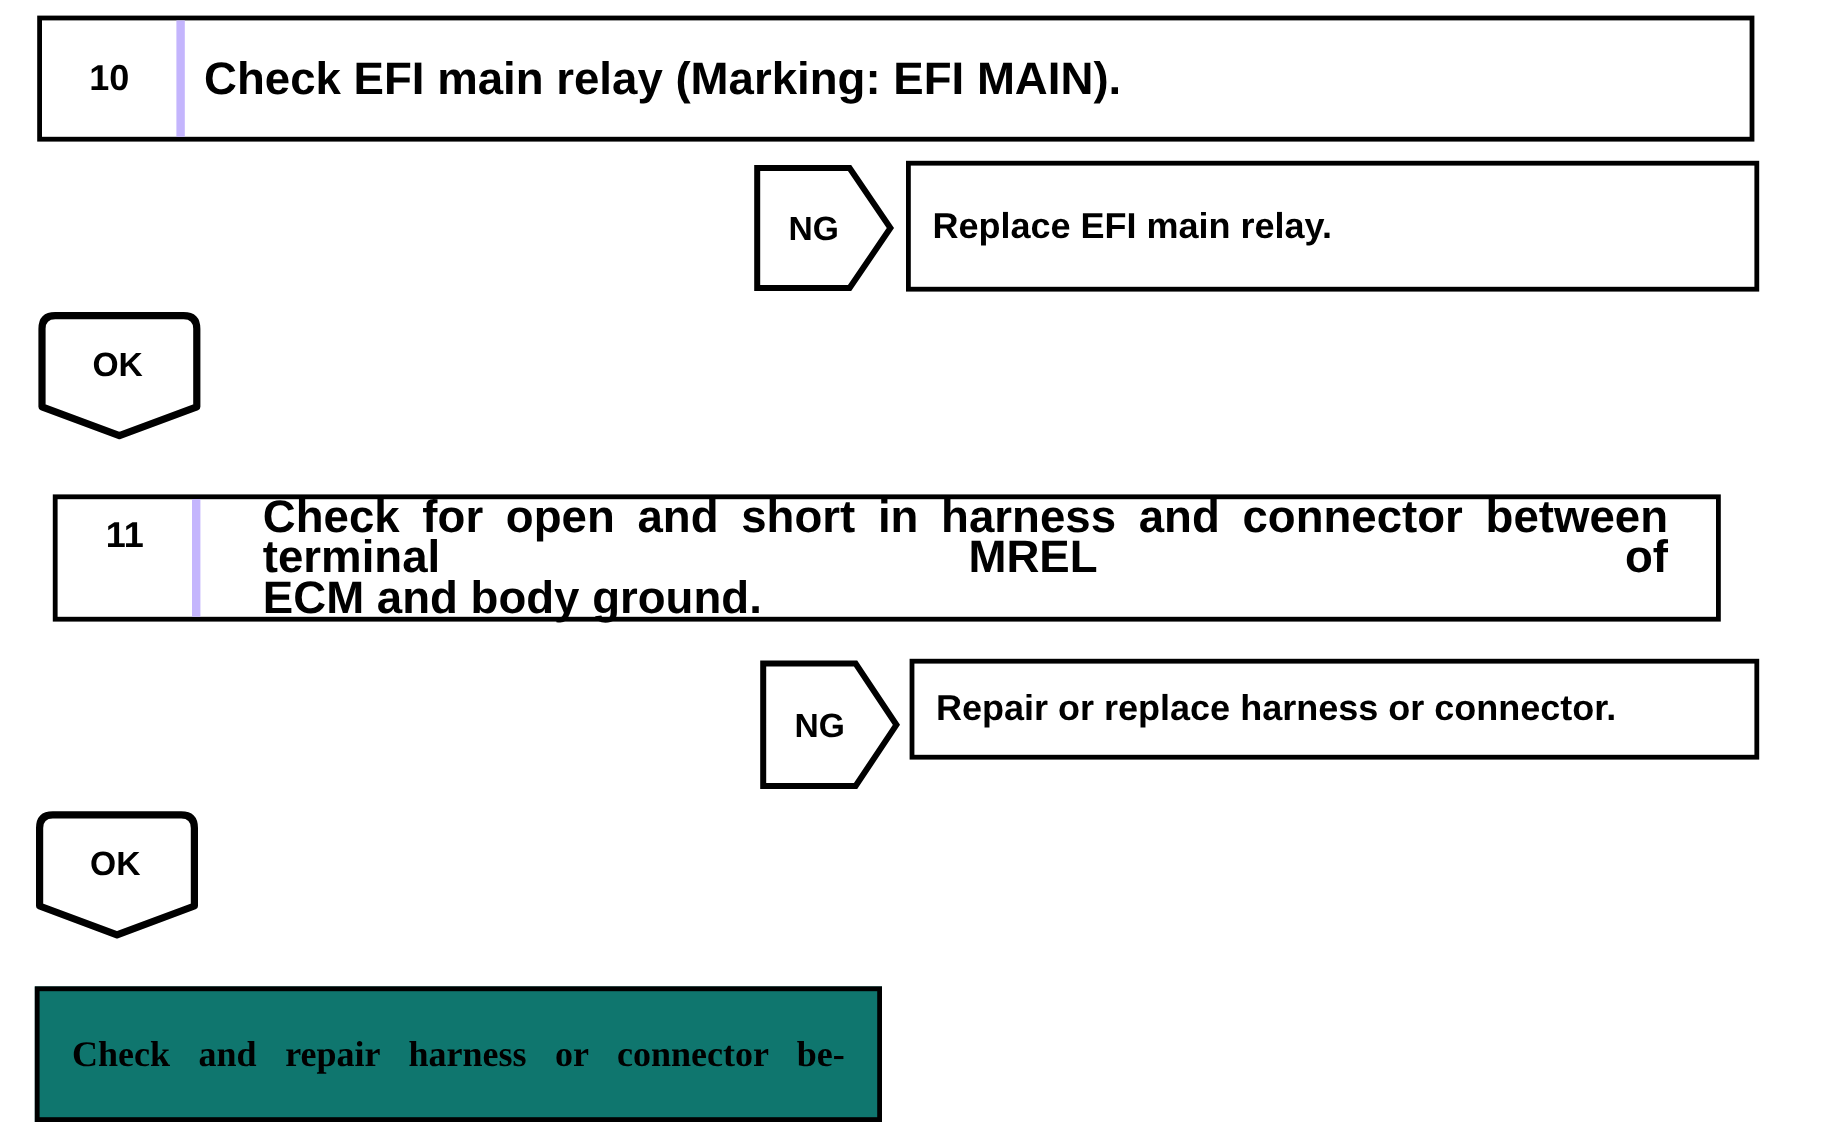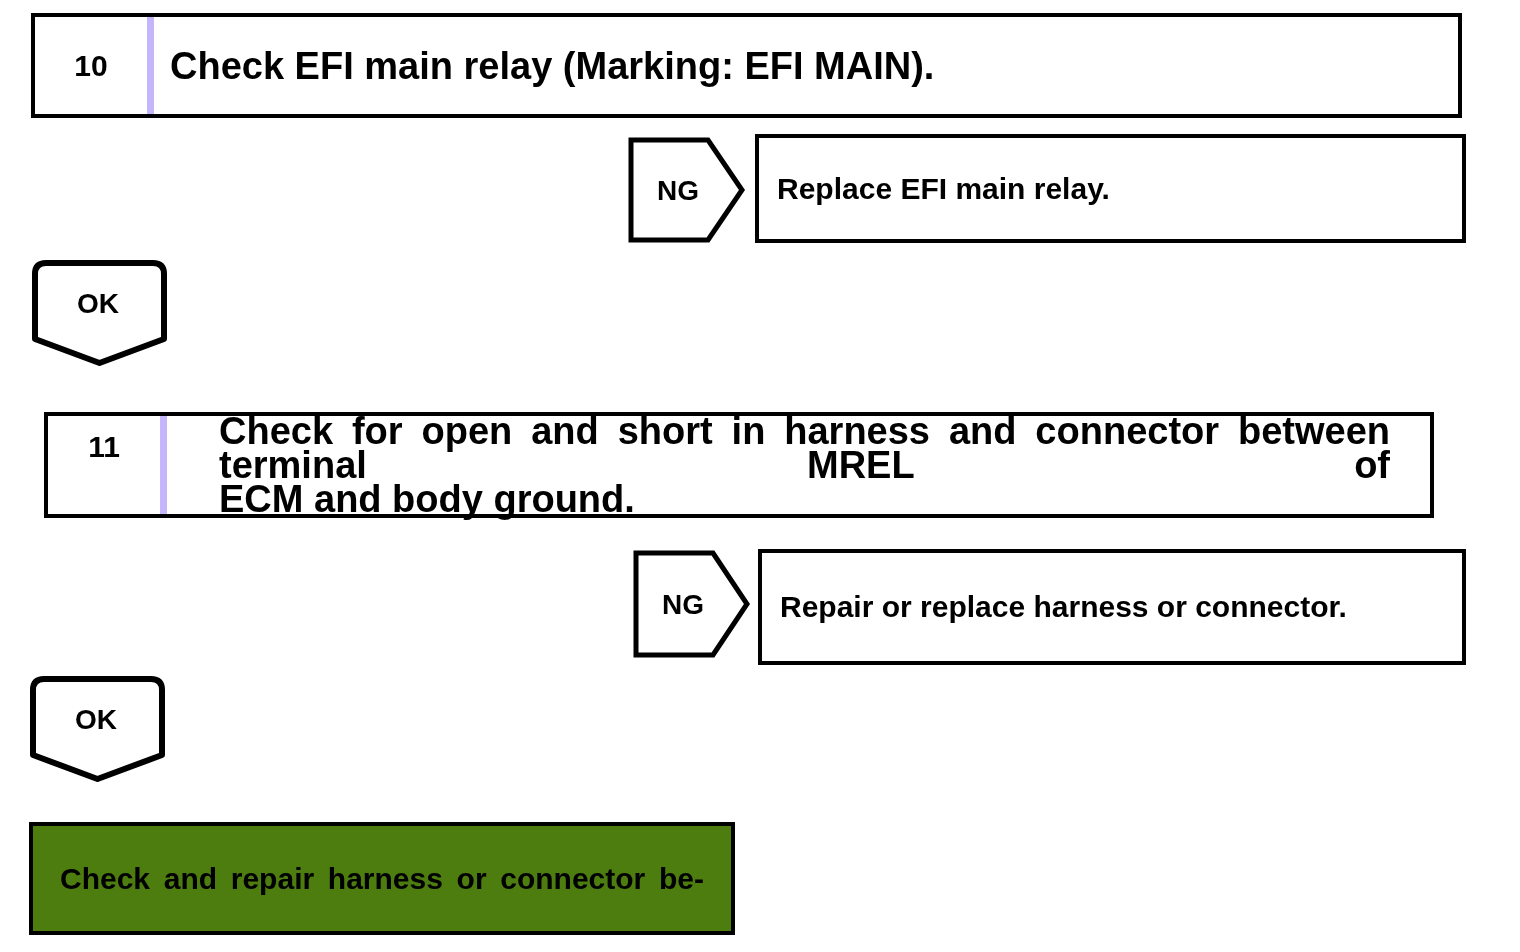--- a/index.html
+++ b/index.html
@@ -60,28 +60,29 @@
     align-items: center;
     padding-left: 18px;
     font-size: 30px;
     font-weight: 700;
     text-align: right;
   }
 
   
   .termbox {
     border: 4px solid #000;
-    background: #4d7c0f;
+    background: #0f766e;
     display: flex;
     flex-direction: column;
     justify-content: center;
     padding: 0 27px;
     font-size: 30px;
     font-weight: 700;
     line-height: 34px;
+    font-family: Liberation Serif, serif;
   }
 
   svg { display: block; overflow: visible; }
   .shape-label {
     font-family: "Liberation Sans", sans-serif;
     font-size: 28px;
     font-weight: 700;
     fill: #000;
   }
 </style>
@@ -119,21 +120,21 @@
     <div class="line justify">Check for open and short in harness and connector between terminal MREL of</div>
     <div class="line">ECM and body ground.</div>
   </div>
 </div>
 
 <svg class="abs" style="left:633px; top:550px; width:117px; height:108px;" viewBox="0 0 117 108">
   <polygon points="3,3 80,3 114,54 80,105 3,105" fill="#ffffff" stroke="#000000" stroke-width="5"></polygon>
   <text class="shape-label" x="50" y="64" text-anchor="middle">NG</text>
 </svg>
 
-<div class="abs resbox" style="left:758px; top:549px; width:708px; height:116px;">
+<div class="abs resbox" style="left:758px; top:549px; width:708px; height:84px;">
   <span>Repair or replace harness or connector.</span>
 </div>
 
 <svg class="abs" style="left:30px; top:676px; width:135px; height:107px;" viewBox="0 0 135 107">
   <path d="M 14,3 L 121,3 Q 132,3 132,14 L 132,79 L 67.5,103 L 3,79 L 3,14 Q 3,3 14,3 Z" fill="#ffffff" stroke="#000000" stroke-width="6" stroke-linejoin="round"></path>
   <text class="shape-label" x="66" y="53" text-anchor="middle">OK</text>
 </svg>
 
 <div class="abs termbox" style="left:29px; top:822px; width:706px; height:113px;">
   <div class="line justify">Check and repair harness or connector be-</div>

